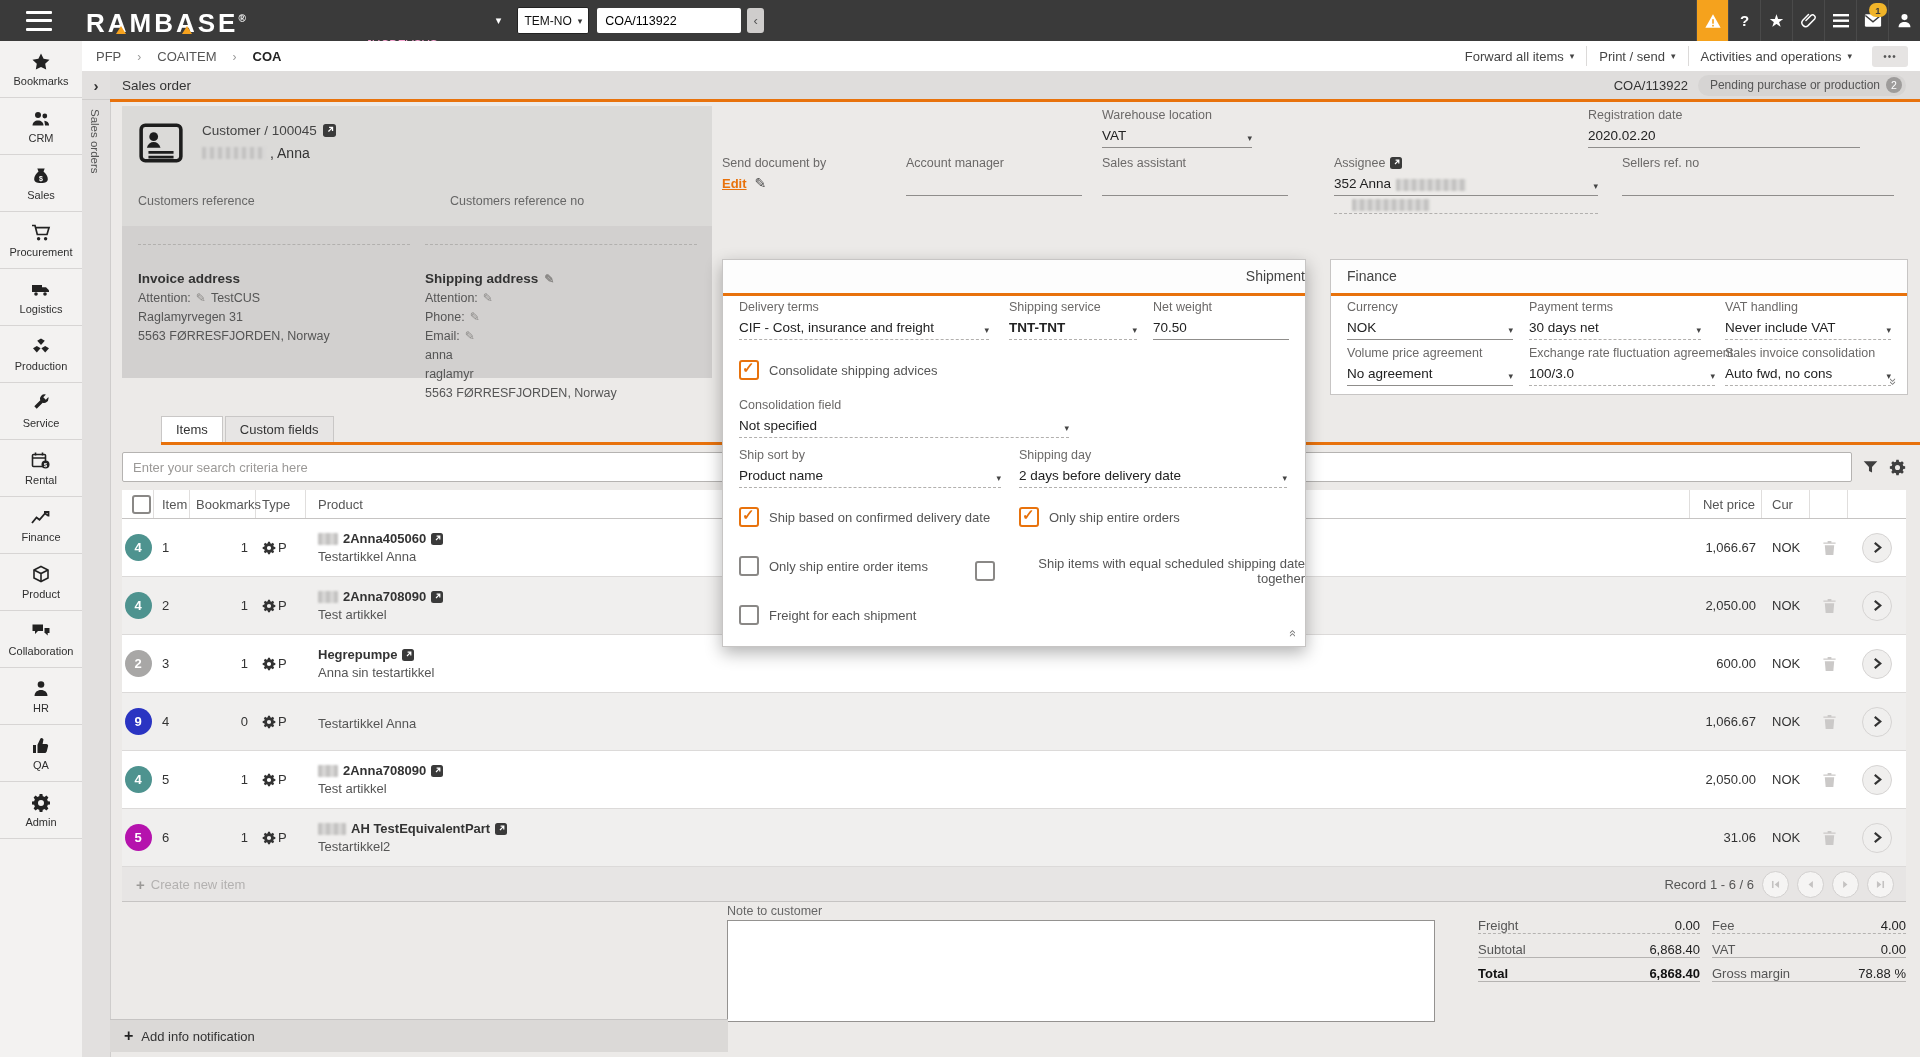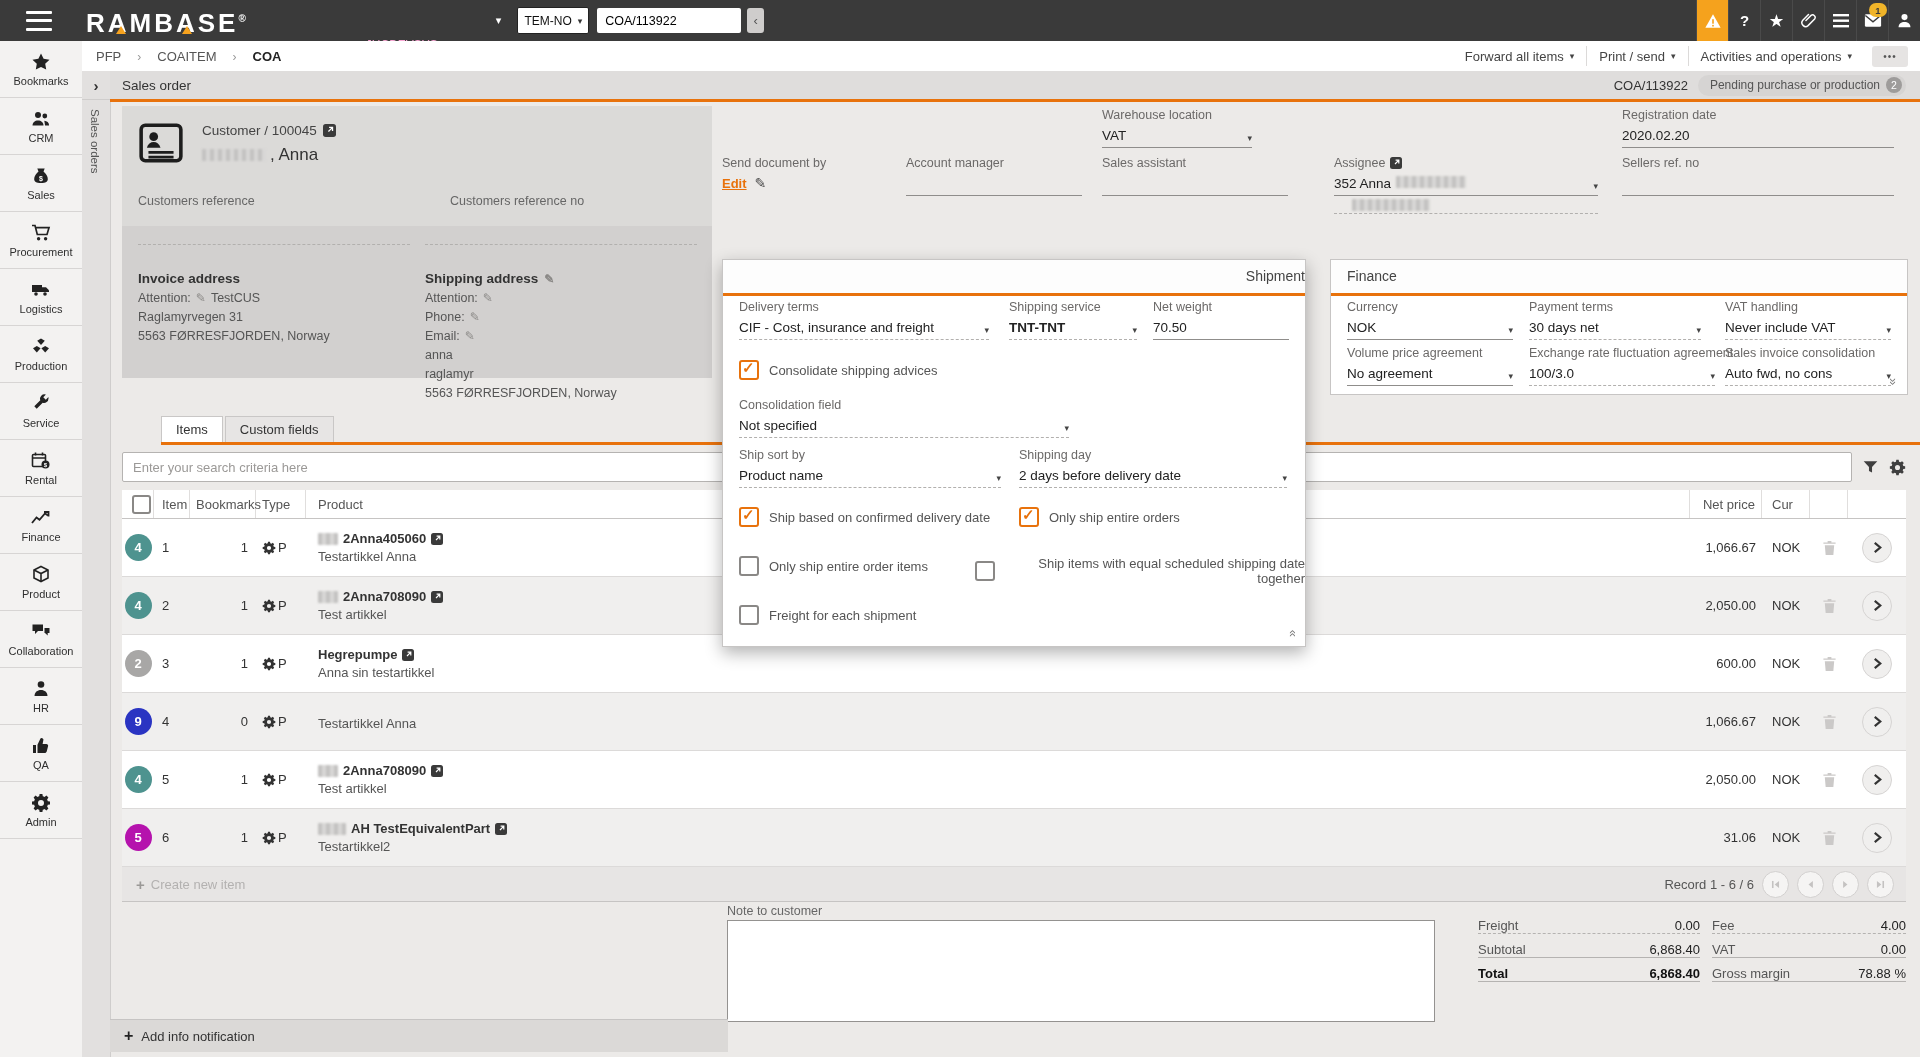--- a/index.html
+++ b/index.html
@@ -55,21 +55,21 @@
   .docid{font-size:13px;color:#333;}
   .statuspill{background:#d6d4d3;border-radius:11px;height:21px;display:flex;align-items:center;padding:0 4px 0 12px;gap:6px;font-size:12px;color:#555;}
   .statuscount{width:16px;height:16px;border-radius:50%;background:#9e9c9b;color:#fff;font-size:10.5px;display:flex;align-items:center;justify-content:center;}
 
   
   .custcard{position:absolute;left:122px;top:106px;width:590px;height:272px;}
   .custtop{position:absolute;inset:0 0 152px 0;background:#dbdad8;}
   .custbot{position:absolute;left:0;right:0;bottom:0;height:152px;background:#d2d0cf;}
   .avatar{position:absolute;left:16px;top:14px;}
   .custtitle{position:absolute;left:80px;top:17px;font-size:13.5px;color:#444;display:flex;align-items:center;gap:6px;}
-  .custname{position:absolute;left:80px;top:39px;font-size:17px;color:#333;display:flex;align-items:center;gap:4px;}
+  .custname{position:absolute;left:80px;top:39px;font-size:14px;color:#333;display:flex;align-items:center;gap:4px;}
   .reflab1{position:absolute;left:16px;top:88px;font-size:12.5px;color:#666;}
   .reflab2{position:absolute;left:303px;top:88px;font-size:12.5px;color:#666;margin-left:25px;}
   .refline1{position:absolute;left:16px;top:138px;width:272px;border-bottom:1px dashed #b2b0ae;}
   .refline2{position:absolute;left:303px;top:138px;width:272px;border-bottom:1px dashed #b2b0ae;}
   .addrh{font-size:13.5px;font-weight:bold;color:#333;display:flex;gap:6px;align-items:center;}
   .addrln{font-size:12.5px;color:#555;margin-top:5px;display:flex;gap:5px;align-items:flex-end;}
   .invcol{position:absolute;left:16px;top:165px;}
   .shipcol{position:absolute;left:303px;top:165px;}
   .pencil{color:#8a8886;font-size:12px;}
 
@@ -475,32 +475,32 @@
   </div>
   <div class="fld" style="left:1334px;top:156px;width:264px;">
     <span class="lab">
         <span>Assignee</span>
       <svg class="extlink" width="12" height="12" viewBox="0 0 12 12">
           <rect width="12" height="12" rx="2.5" fill="#3a3a3a"></rect>
           <path d="M5 7l3.4-3.4M5.6 3.2h3.2v3.2" stroke="#fff" stroke-width="1.2" fill="none"></path>
         </svg>
     </span>
     <div class="val">
-      <span style="display:flex;align-items:flex-start;gap:5px;">
+      <span style="display:flex;align-items:flex-end;gap:5px;">
           <span>352 Anna</span>
           <span class="blur" style="width:70px"></span>
         </span>
       <span class="caret">▾</span>
     </div>
     <div style="margin-top:3px;display:flex;align-items:center;gap:6px;">
       <span class="blur" style="width:78px;margin-left:18px;"></span>
     </div>
     <div style="margin-top:2px;border-bottom:1px dashed #b2b0ae;"></div>
   </div>
-  <div class="fld" style="left:1622px;top:108px;width:272px;">
+  <div class="fld" style="left:1588px;top:108px;width:272px;">
     <span class="lab">Registration date</span>
     <div class="val">
         <span>2020.02.20</span>
       </div>
   </div>
   <div class="fld" style="left:1622px;top:156px;width:272px;">
     <span class="lab">Sellers ref. no</span>
     <div class="val">
         <span></span>
       </div>

